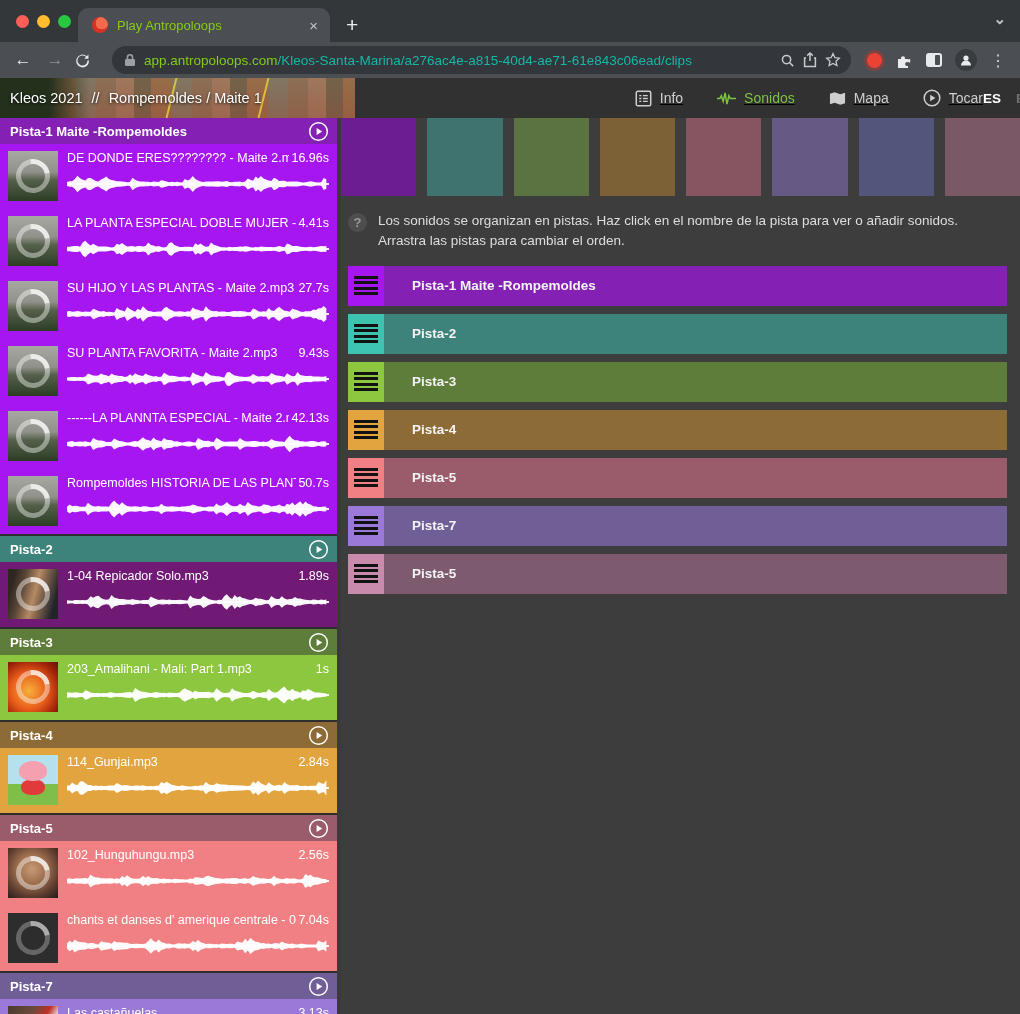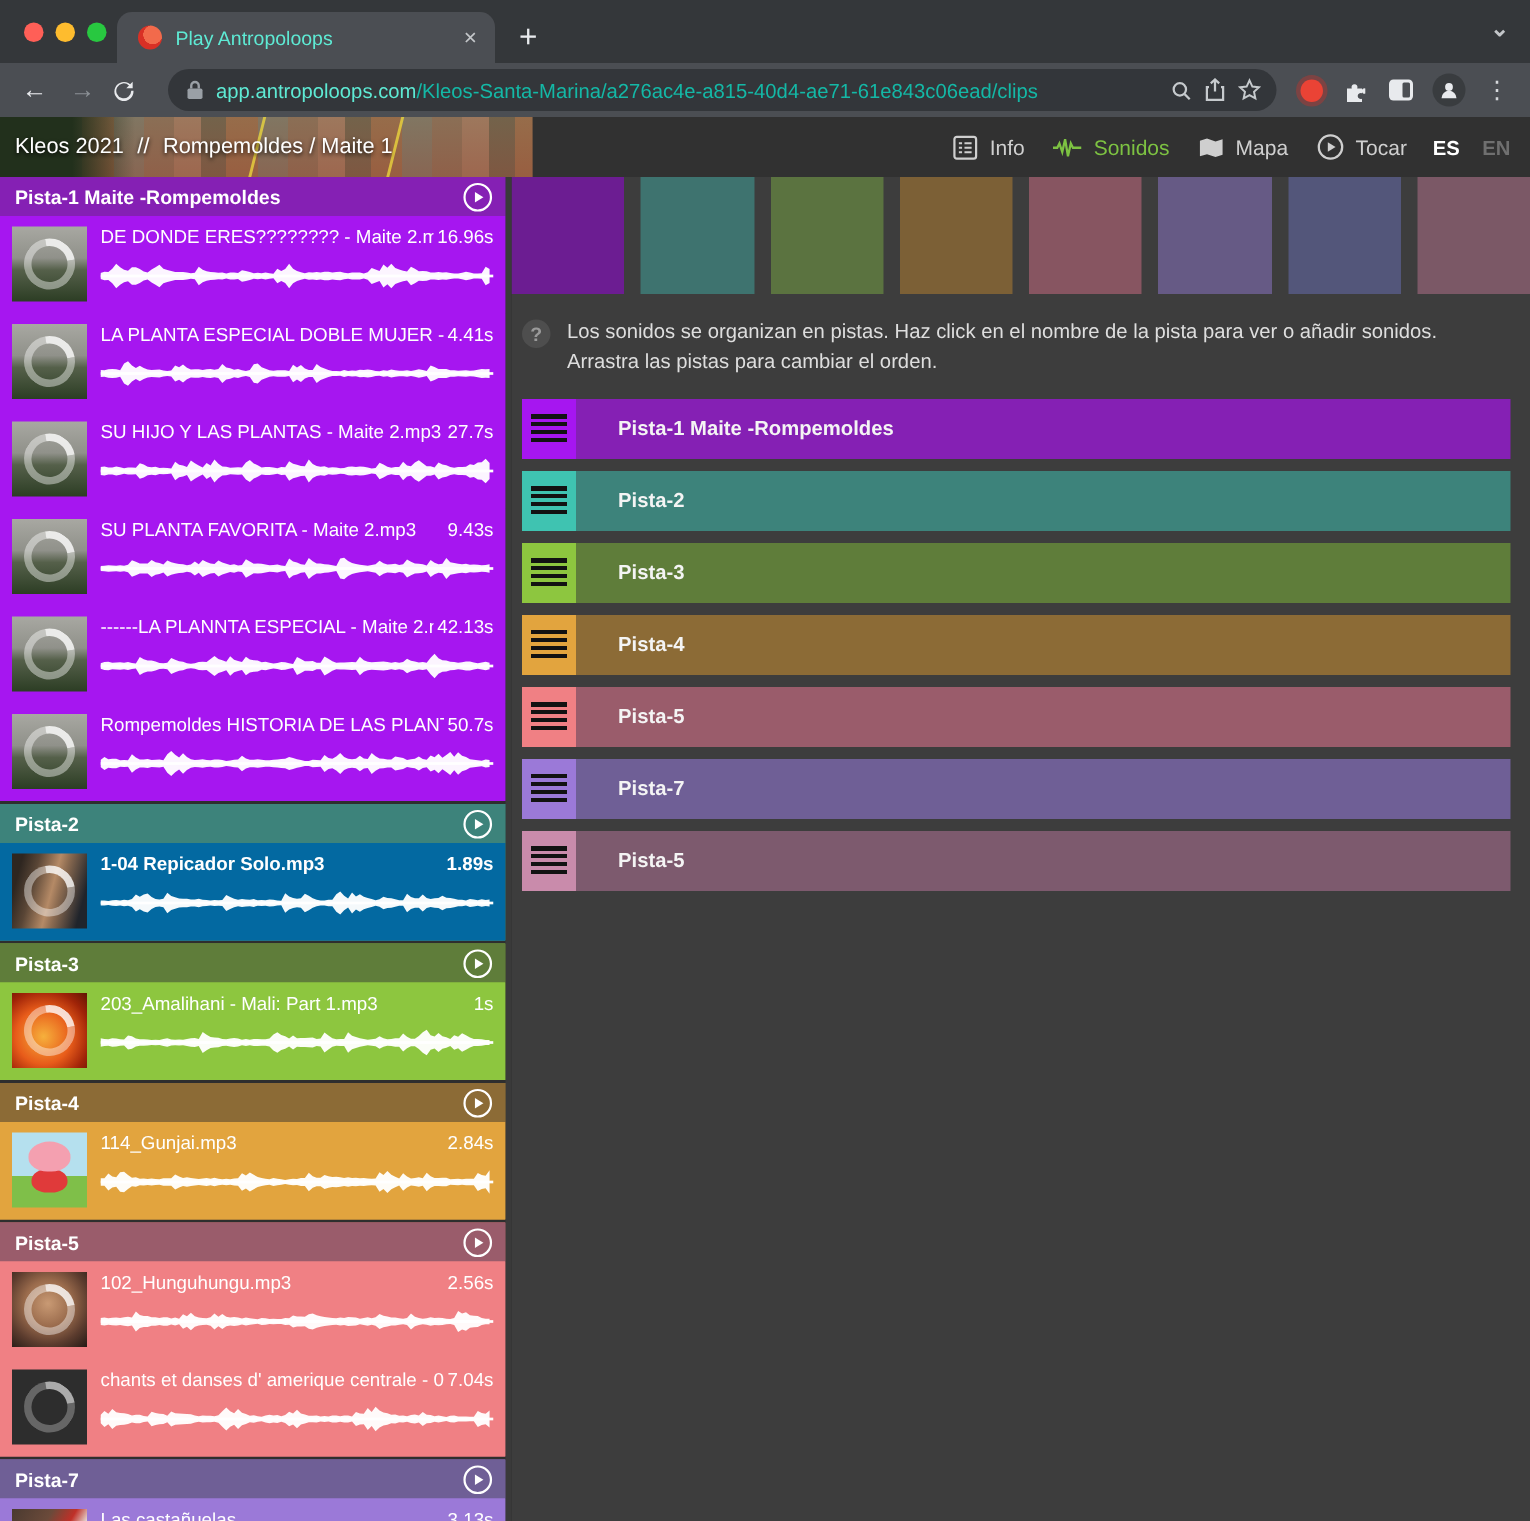--- a/index.html
+++ b/index.html
@@ -9,53 +9,53 @@
 
   
   .tabstrip { height:42px; background:#34373a; display:flex; align-items:flex-end; position:relative; flex:none; }
   .traffic { display:flex; gap:8px; position:absolute; left:16px; top:15px; }
   .traffic span { width:13px; height:13px; border-radius:50%; display:block; }
   .tl-red{background:#ff5f57} .tl-yellow{background:#febc2e} .tl-green{background:#28c840}
   .tab { margin-left:78px; width:252px; height:34px; background:#4b4e53; border-radius:10px 10px 0 0;
     display:flex; align-items:center; padding:0 10px 0 14px; gap:9px; }
   .favicon { width:16px; height:16px; border-radius:50%; flex:none;
     background:radial-gradient(circle at 62% 38%, #f26a4b 0 45%, #d93025 46% 100%); }
-  .tab-title { color:#5eead4; font-size:13px; flex:1; white-space:nowrap; overflow:hidden; }
+  .tab-title { color:#84cc16; font-size:13px; flex:1; white-space:nowrap; overflow:hidden; }
   .tab-close { color:#c3c6c9; font-size:15px; cursor:default; padding:0 2px; }
   .newtab { color:#e8eaed; font-size:21px; font-weight:400; margin-left:16px; height:34px; display:flex; align-items:center; }
   .strip-chevron { position:absolute; right:14px; top:10px; color:#c3c6c9; font-size:15px; font-weight:bold; }
 
   .toolbar { height:36px; background:#4b4e53; display:flex; align-items:center; padding:0 10px; gap:6px; flex:none; }
   .nav-btn { color:#e8eaed; font-size:17px; width:26px; text-align:center; }
   .nav-btn.disabled { color:#8b9095; }
   .urlbar { flex:1; height:28px; background:#33363a; border-radius:14px; margin:0 6px; display:flex; align-items:center;
     padding:0 10px 0 12px; gap:8px; min-width:0; }
   .url-text { flex:1; font-size:13.5px; white-space:nowrap; overflow:hidden; min-width:0; }
-  .url-domain { color:#5eead4; } .url-path { color:#14b8a6; }
+  .url-domain { color:#84cc16; } .url-path { color:#14b8a6; }
   .pill-icon { flex:none; display:flex; align-items:center; }
   .tb-icons { display:flex; align-items:center; gap:13px; padding:0 4px; }
   .rec-dot { width:15px; height:15px; border-radius:50%; background:#ea4335; box-shadow:0 0 0 3px rgba(217,48,37,.35); }
   .panel-icon { width:16px; height:14px; background:#e8eaed; border-radius:3px; position:relative; }
   .panel-icon::after { content:""; position:absolute; right:2px; top:2px; bottom:2px; width:5px; background:#4b4e53; border-radius:1px; }
   .avatar { width:22px; height:22px; border-radius:50%; background:#393c3f; display:flex; align-items:center; justify-content:center; }
   .dots { color:#d6d9dc; font-size:16px; letter-spacing:0; }
 
   
   .app-header { height:40px; background:#313131; position:relative; display:flex; align-items:center; flex:none; }
   .banner { position:absolute; left:0; top:0; width:355px; height:40px; overflow:hidden;
     background:
       linear-gradient(90deg,#22301c 0 48px, rgba(34,48,28,0) 90px),
       linear-gradient(0deg, rgba(150,84,62,.45), rgba(140,125,95,.25)),
       repeating-linear-gradient(90deg,#8a6a52 0 20px,#a3765c 20px 38px,#6b5a44 38px 55px,#9a6743 55px 76px,#7d7463 76px 96px);
   }
   .banner::after { content:""; position:absolute; left:170px; top:-6px; width:90px; height:52px;
     border:2px solid rgba(240,220,60,.75); transform:skewX(-14deg); }
   .breadcrumb { position:relative; z-index:2; padding-left:10px; color:#fff; font-size:14.5px;
     text-shadow:0 1px 3px rgba(0,0,0,.85); white-space:nowrap; display:flex; gap:9px; align-items:center; }
-  .app-nav { display:flex; align-items:center; gap:19px; margin-left:373px; }
+  .app-nav { display:flex; align-items:center; gap:34px; margin-left:373px;text-decoration:underline; }
   .nav-item { display:flex; align-items:center; gap:8px; color:#cfcfcf; font-size:14px; }
   .nav-item.active { color:#7dc242; }
   .header-right { margin-left:auto; display:flex; align-items:center; gap:15px; padding-right:13px; }
   .lang-es { color:#fff; font-size:13.5px; font-weight:bold; }
   .lang-en { color:#6f6f6f; font-size:13.5px; font-weight:bold; }
 
   
   .app-body { flex:1; display:flex; min-height:0; }
   .sidebar { width:341px; flex:none; background:#2e2e2e; border-right:4px solid #3a3a3a; overflow:hidden; }
   .section { margin-bottom:2px; }
@@ -318,21 +318,21 @@
     <div class="section-header" style="background: rgb(61, 131, 123);">
       <span class="section-name">Pista-2</span>
       <span class="play-btn">
         <svg class="icon" width="21" height="21" viewBox="0 0 20 20">
                 <circle cx="10" cy="10" r="8.4" fill="none" stroke="#ffffff" stroke-width="1.4"></circle>
                 <path d="M8.2 6.6v6.8L13.6 10z" fill="#ffffff"></path>
               </svg>
       </span>
     </div>
     <div class="clips">
-  <div class="clip" style="background: #0369a1; font-weight: bold;">
+  <div class="clip" style="background: #701a75;">
     <div class="thumb" data-thumb="man"></div>
     <div class="clip-main">
       <div class="clip-top">
         <span class="clip-title">1-04 Repicador Solo.mp3</span>
         <span class="clip-dur">1.89s</span>
       </div>
       <svg class="wave" viewBox="0 0 230 26" preserveAspectRatio="none">
                   <rect x="0" y="12.1" width="230" height="1.8" fill="#ffffff"></rect>
                   <path d="M0 13 L0.0 11.3 L2.3 11.4 L4.6 11.7 L6.9 11.1 L9.2 11.0 L11.5 11.3 L13.8 10.9 L16.1 11.2 L18.4 10.4 L20.7 7.3 L23.0 8.8 L25.3 7.3 L27.6 6.7 L29.9 9.0 L32.2 10.3 L34.5 10.7 L36.8 10.2 L39.1 6.1 L41.4 8.4 L43.7 9.2 L46.0 10.0 L48.3 10.1 L50.6 10.2 L52.9 10.7 L55.2 10.7 L57.5 10.1 L59.8 10.8 L62.1 11.0 L64.4 11.4 L66.7 11.0 L69.0 11.1 L71.3 11.0 L73.6 7.6 L75.9 9.0 L78.2 10.1 L80.5 10.9 L82.8 10.4 L85.1 10.6 L87.4 10.9 L89.7 10.4 L92.0 11.1 L94.3 11.0 L96.6 11.1 L98.9 10.7 L101.2 10.9 L103.5 11.3 L105.8 11.5 L108.1 6.5 L110.4 8.7 L112.7 9.6 L115.0 10.1 L117.3 9.8 L119.6 6.9 L121.9 8.2 L124.2 9.9 L126.5 10.8 L128.8 11.3 L131.1 11.4 L133.4 10.8 L135.7 10.9 L138.0 7.2 L140.3 5.3 L142.6 8.2 L144.9 10.0 L147.2 6.0 L149.5 8.6 L151.8 7.2 L154.1 8.9 L156.4 9.6 L158.7 10.4 L161.0 11.1 L163.3 10.5 L165.6 8.8 L167.9 9.7 L170.2 9.8 L172.5 10.5 L174.8 11.2 L177.1 11.1 L179.4 6.9 L181.7 9.0 L184.0 9.9 L186.3 9.9 L188.6 7.3 L190.9 9.6 L193.2 10.4 L195.5 9.9 L197.8 9.7 L200.1 8.1 L202.4 9.5 L204.7 9.6 L207.0 10.2 L209.3 10.8 L211.6 10.9 L213.9 11.3 L216.2 10.4 L218.5 10.7 L220.8 11.2 L223.1 10.5 L225.4 11.0 L227.7 10.6 L227.7 15.4 L225.4 15.0 L223.1 15.5 L220.8 14.8 L218.5 15.3 L216.2 15.6 L213.9 14.7 L211.6 15.1 L209.3 15.2 L207.0 15.8 L204.7 16.4 L202.4 16.5 L200.1 17.9 L197.8 16.3 L195.5 16.1 L193.2 15.6 L190.9 16.4 L188.6 18.7 L186.3 16.1 L184.0 16.1 L181.7 17.0 L179.4 19.1 L177.1 14.9 L174.8 14.8 L172.5 15.5 L170.2 16.2 L167.9 16.3 L165.6 17.2 L163.3 15.5 L161.0 14.9 L158.7 15.6 L156.4 16.4 L154.1 17.1 L151.8 18.8 L149.5 17.4 L147.2 20.0 L144.9 16.0 L142.6 17.8 L140.3 20.7 L138.0 18.8 L135.7 15.1 L133.4 15.2 L131.1 14.6 L128.8 14.7 L126.5 15.2 L124.2 16.1 L121.9 17.8 L119.6 19.1 L117.3 16.2 L115.0 15.9 L112.7 16.4 L110.4 17.3 L108.1 19.5 L105.8 14.5 L103.5 14.7 L101.2 15.1 L98.9 15.3 L96.6 14.9 L94.3 15.0 L92.0 14.9 L89.7 15.6 L87.4 15.1 L85.1 15.4 L82.8 15.6 L80.5 15.1 L78.2 15.9 L75.9 17.0 L73.6 18.4 L71.3 15.0 L69.0 14.9 L66.7 15.0 L64.4 14.6 L62.1 15.0 L59.8 15.2 L57.5 15.9 L55.2 15.3 L52.9 15.3 L50.6 15.8 L48.3 15.9 L46.0 16.0 L43.7 16.8 L41.4 17.6 L39.1 19.9 L36.8 15.8 L34.5 15.3 L32.2 15.7 L29.9 17.0 L27.6 19.3 L25.3 18.7 L23.0 17.2 L20.7 18.7 L18.4 15.6 L16.1 14.8 L13.8 15.1 L11.5 14.7 L9.2 15.0 L6.9 14.9 L4.6 14.3 L2.3 14.6 L0.0 14.7 Z" fill="#ffffff" opacity="0.96"></path>
                 </svg>

